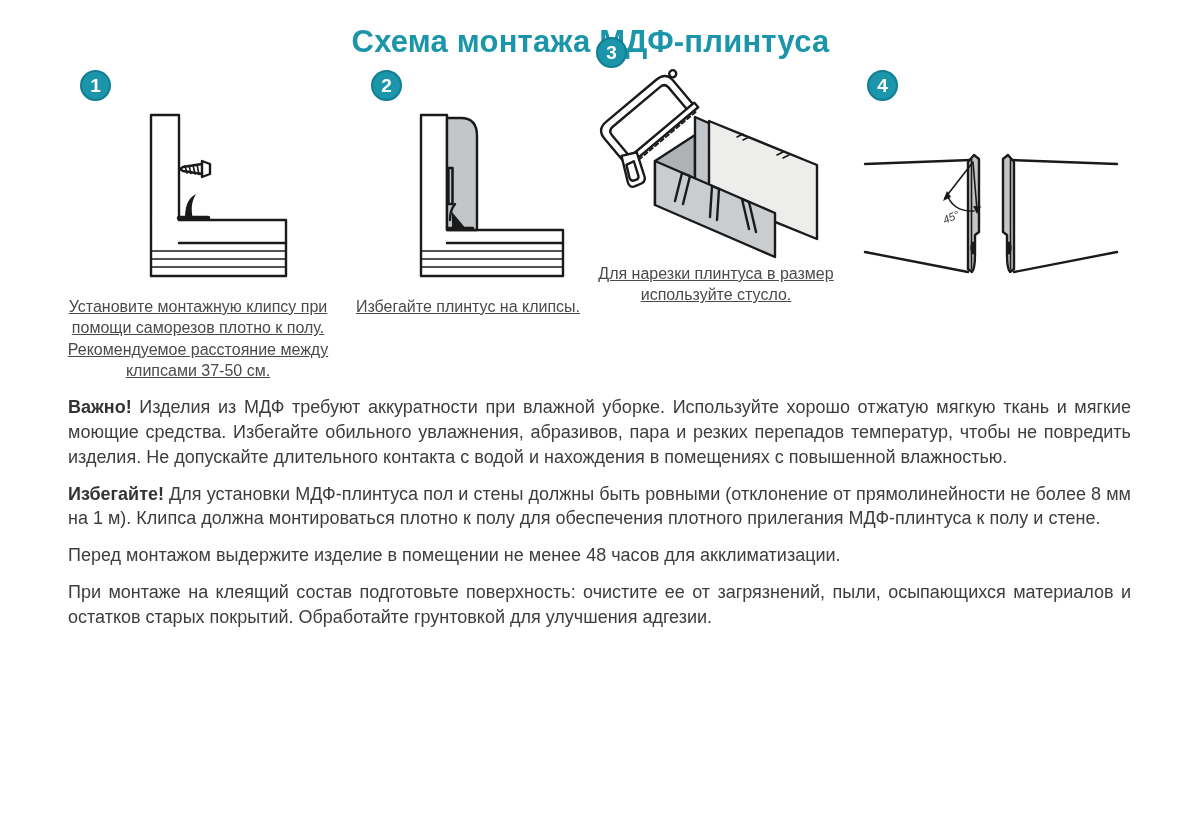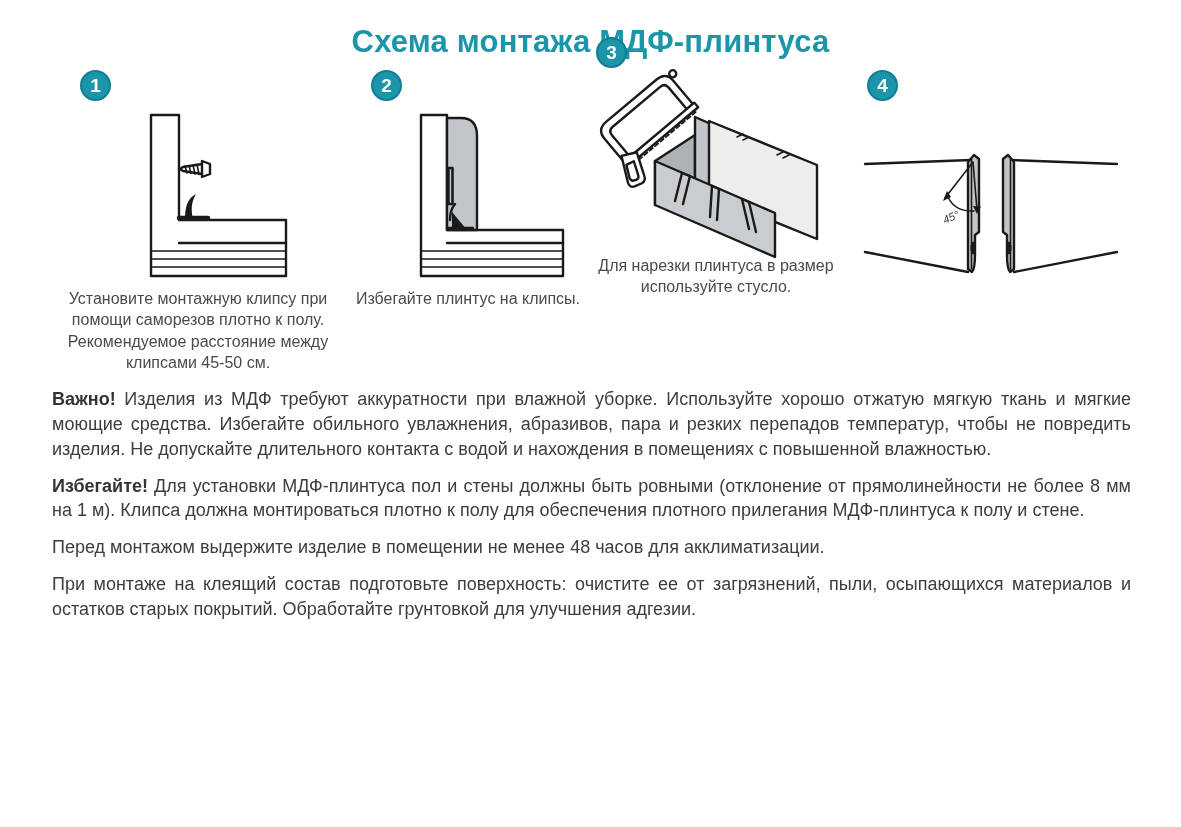--- a/index.html
+++ b/index.html
@@ -31,42 +31,42 @@
   .step-badge{
     width:31px;height:31px;border-radius:50%;
     background:var(--accent);border:2px solid #117e93;
     color:#fff;font-weight:bold;font-size:19px;line-height:1;
     display:flex;align-items:center;justify-content:center;
     margin:0 0 2px 22px;
   }
   .step-1 .step-badge{margin-left:30px;}
   .illus-box{height:185px;display:flex;align-items:center;justify-content:center;}
   .step-caption{
-    font-size:16px;line-height:1.33;
-    text-align:center;color:var(--caption-text);
+    margin-top:8px;font-size:16px;line-height:1.33;
+    text-align:center;color:var(--caption-text);text-decoration:underline;
   }
   
   .il path,.il line,.il polygon,.il rect,.il circle,.il ellipse{
     stroke:var(--line);stroke-width:2.4;fill:none;
     stroke-linecap:round;stroke-linejoin:round;
   }
   .il .f-white{fill:#fff;}
   .il .f-gray{fill:var(--fill-gray);}
   .il .f-gray2{fill:#c9cdcf;}
   .il .f-dim{fill:#aeb2b4;}
   .il .f-light{fill:var(--fill-light);}
   .il .f-dark{fill:var(--line);stroke:none;}
   .il .thin{stroke-width:1.6;}
   .il .thick{stroke-width:4.5;}
   .il .dash{stroke-dasharray:4 3;stroke-width:1.8;}
   .il .svg-label{fill:#3a3a3a;stroke:none;font-size:11px;font-style:italic;font-family:"Liberation Sans","DejaVu Sans",sans-serif;}
   .body-section{padding:14px 50px 0 52px;}
   .body-para{
     font-size:18px;line-height:1.38;text-align:justify;
-    margin-bottom:12px;color:var(--body-text);
+    margin-bottom:12px;color:var(--body-text);margin-left:16px;
   }
   .body-para b{color:#333;}
 </style>
 </head>
 <body>
 
 <div class="page">
 
   <h1 class="page-title">Схема монтажа МДФ-плинтуса</h1>
 
@@ -86,21 +86,21 @@
             <path d="M129,54 L110,57 M129,64 L110,61 M110,57 L107,59 L110,61" stroke-width="2"></path>
             <path class="thin" d="M112,56 L114,63 M116,55.5 L118,63.5 M120,55 L122,64 M124,54.5 L126,64.5"></path>
           </g>
 
           <g>
             <path class="f-dark" d="M112,110 C112,97 114,89 123,84 C118,93 118,99 120,110 Z"></path>
             <path class="thick" d="M106,108 H135"></path>
           </g>
         </svg>
       </div>
-      <div class="step-caption">Установите монтажную клипсу при помощи саморезов плотно к полу. Рекомендуемое расстояние между клипсами 45-50 см.</div>
+      <div class="step-caption">Установите монтажную клипсу при помощи саморезов плотно к полу. Рекомендуемое расстояние между клипсами 37-50 см.</div>
     </div>
 
     <div class="step step-2">
       <div class="step-badge">2</div>
       <div class="illus-box">
         <svg class="il" width="235" height="172" viewBox="0 0 235 172">
 
           <path class="f-white" d="M70,5 L96,5 L96,120 L212,120 L212,166 L70,166 Z"></path>
           <path d="M96,133 H212"></path>
           <path class="thin" d="M70,141 H212 M70,149 H212 M70,157 H212"></path>

